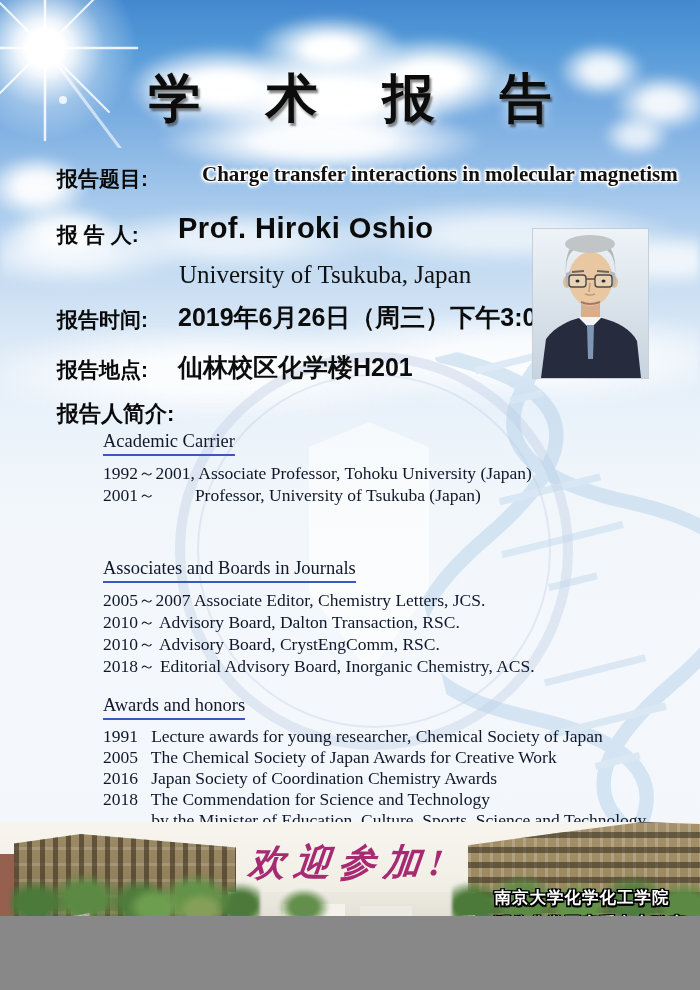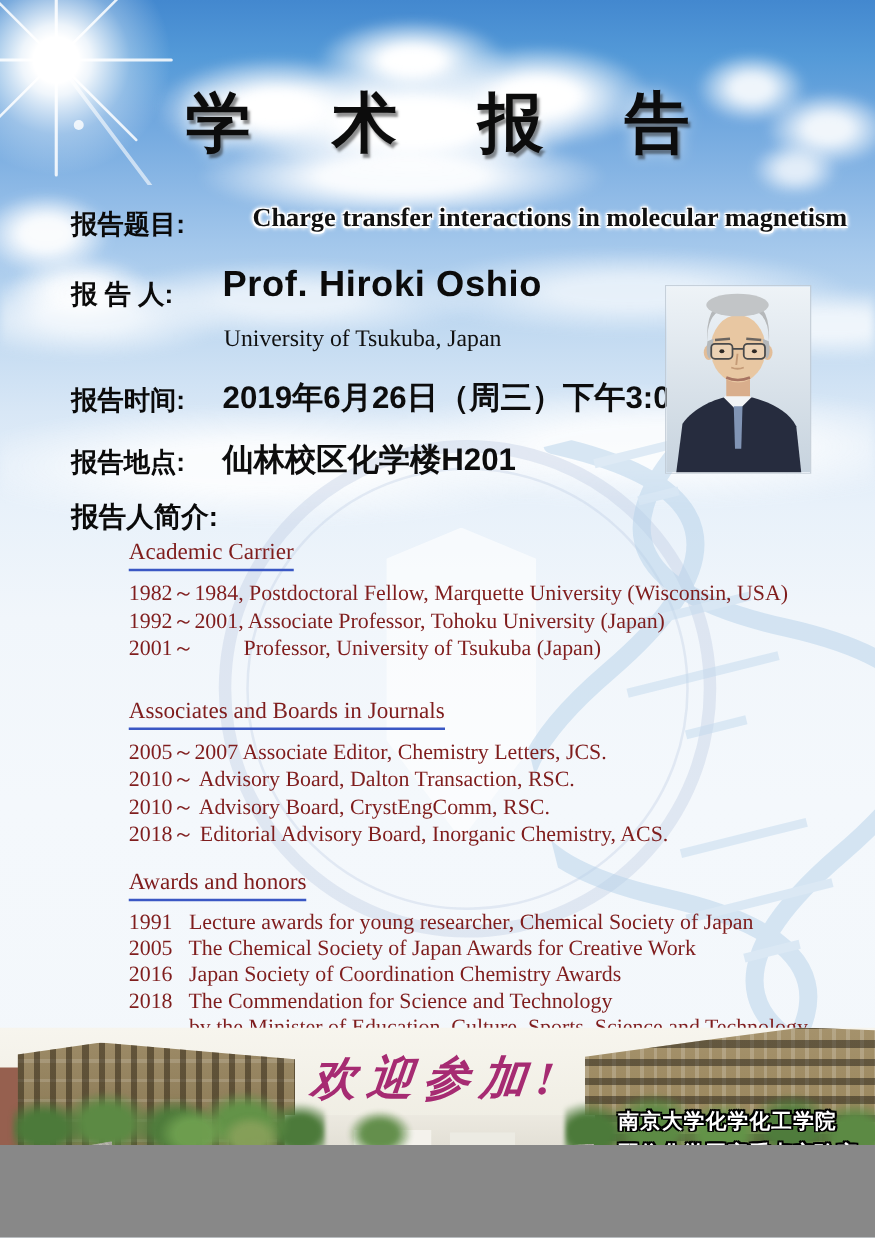--- a/index.html
+++ b/index.html
@@ -58,32 +58,32 @@
   .label{position:absolute;left:57px;font-size:21px;font-weight:bold;color:#0a0a0a;white-space:pre;}
   .lbl-topic{top:165px}.lbl-speaker{top:221px}.lbl-time{top:306px}.lbl-venue{top:356px}
   .lbl-bio{top:399px;font-size:22px}
   .topic-value{position:absolute;left:174px;top:162px;font-family:"Liberation Serif",serif;
     font-weight:bold;font-size:21px;color:#111;
     text-shadow:-2px 0 3px #fff,2px 0 3px #fff,0 -2px 3px #fff,0 2px 3px #fff,
       -1px -1px 0 #fff,1px 1px 0 #fff,-1px 1px 0 #fff,1px -1px 0 #fff;padding-left:28px;}
   .speaker-name{position:absolute;left:178px;top:212px;font-size:29px;font-weight:900;
     letter-spacing:.5px;color:#0b0b0b;}
   .speaker-affil{position:absolute;left:179px;top:261px;font-family:"Liberation Serif",serif;
-    font-size:19px;color:#111;}
+    font-size:25px;color:#111;}
   .time-value,.venue-value{position:absolute;left:178px;font-size:25px;font-weight:600;color:#0d0d0d;}
   .time-value{top:301px}.venue-value{top:351px}
 
   
   .photo{position:absolute;left:533px;top:229px;width:115px;height:149px;
     box-shadow:0 0 0 1px rgba(190,200,210,.8);}
   .photo svg{display:block;}
 
   
   .bio-section{position:absolute;left:103px;width:580px;font-family:"Liberation Serif",serif;
-    font-size:17.5px;color:#7f1d1d;}
+    font-size:17.5px;color:#0f172a;}
   .bio-sec1{top:431px}.bio-sec2{top:558px}.bio-sec3{top:695px}
   .bio-title{display:inline-block;font-size:18.5px;padding-bottom:2px;
     border-bottom:2px solid #3a57c4;margin-bottom:6px;}
   .bio-line{white-space:pre;line-height:22px;}
   .bio-sec3 .bio-line{line-height:21px;}
 
   
   .welcome{position:absolute;left:0;right:0;top:838px;text-align:center;z-index:30;
     font-family:"Liberation Serif",serif;font-style:italic;font-weight:bold;
     font-size:37px;letter-spacing:8px;color:#a62b72;transform:skewX(-6deg);}
@@ -242,21 +242,20 @@
       <ellipse cx="70.5" cy="52" rx="2" ry="1.6" fill="#2e2a26"></ellipse>
       <path d="M57,54 L56,63 M52,65 Q57,67 62,65" fill="none" stroke="#c49a76" stroke-width="1.5"></path>
       <path d="M48,73 Q57,77 67,73" fill="none" stroke="#a87462" stroke-width="2"></path>
     </svg>
   </div>
 
   <div class="label lbl-bio">报告人简介:</div>
 
   <div class="bio-section bio-sec1">
     <div><span class="bio-title">Academic Carrier</span></div>
-    <div class="bio-line">1982～1984, Postdoctoral Fellow, Marquette University (Wisconsin, USA)</div>
     <div class="bio-line">1992～2001, Associate Professor, Tohoku University (Japan)</div>
     <div class="bio-line">2001～         Professor, University of Tsukuba (Japan)</div>
   </div>
 
   <div class="bio-section bio-sec2">
     <div><span class="bio-title">Associates and Boards in Journals</span></div>
     <div class="bio-line">2005～2007 Associate Editor, Chemistry Letters, JCS.</div>
     <div class="bio-line">2010～ Advisory Board, Dalton Transaction, RSC.</div>
     <div class="bio-line">2010～ Advisory Board, CrystEngComm, RSC.</div>
     <div class="bio-line">2018～ Editorial Advisory Board, Inorganic Chemistry, ACS.</div>

